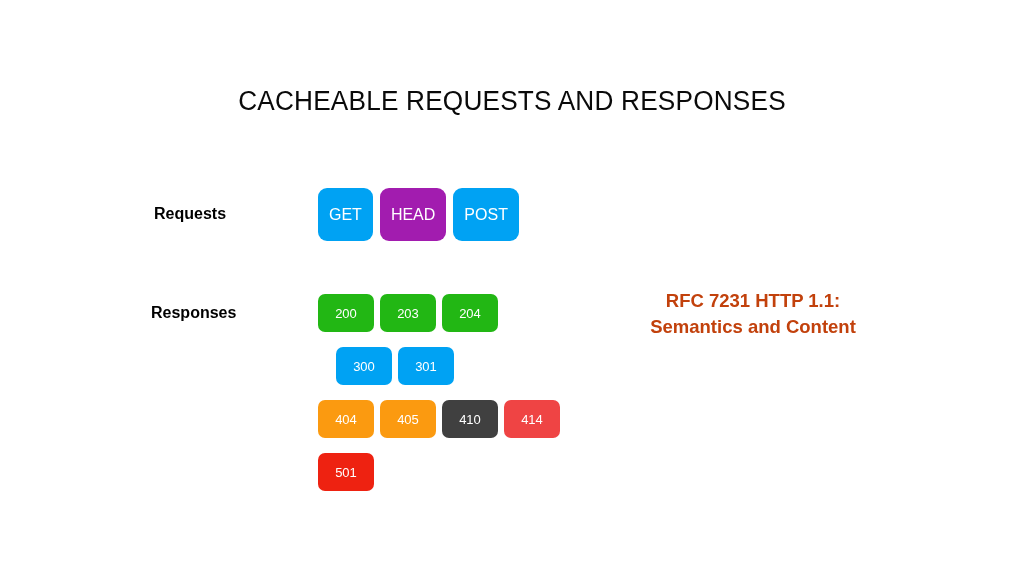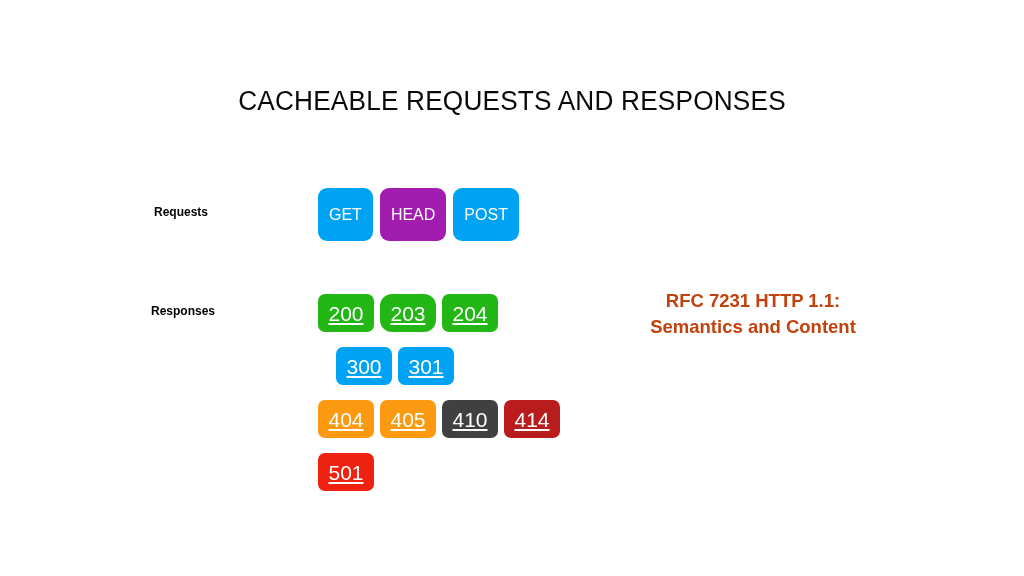--- a/index.html
+++ b/index.html
@@ -32,21 +32,21 @@
     font-weight: 400;
     letter-spacing: 0.2px;
     transform: scaleX(0.97);
     color: #0a0a0a;
     white-space: nowrap;
   }
 
   
   .row-label {
     position: absolute;
-    font-size: 12px;
+    font-size: 16px;
     font-weight: 700;
     color: #000000;
     white-space: nowrap;
   }
   .row-label.requests {
     left: 154px;
     top: 205px;
   }
   .row-label.responses {
     left: 151px;
@@ -102,23 +102,22 @@
     min-width: 54px;
     padding: 0 11px;
     font-size: 16px;
     border-radius: 9px;
   }
   
   .badge.status {
     height: 38px;
     min-width: 56px;
     padding: 0 9px;
-    font-size: 21px;
+    font-size: 13px;
     border-radius: 7px;
-    text-decoration: underline;
   }
 
   
   .side-note {
     position: absolute;
     left: 603px;
     top: 288px;
     width: 300px;
     text-align: center;
     font-size: 18.5px;
@@ -143,34 +142,34 @@
   <div class="badge-row requests-row">
     <div class="badge method" style="background-color: rgb(0, 162, 243); text-align: right;">GET</div>
     <div class="badge method" style="background-color: #a21caf;">HEAD</div>
     <div class="badge method" style="background-color: rgb(0, 162, 243);">POST</div>
   </div>
 
   <div class="row-label responses">Responses</div>
 
   <div class="badge-row responses-2xx">
     <div class="badge status" style="background-color: rgb(34, 183, 20);">200</div>
-    <div class="badge status" style="background-color: rgb(34, 183, 20); border-radius: 12px;">203</div>
+    <div class="badge status" style="background-color: rgb(34, 183, 20);">203</div>
     <div class="badge status" style="background-color: rgb(34, 183, 20);">204</div>
   </div>
 
   <div class="badge-row responses-3xx">
     <div class="badge status" style="background-color: rgb(0, 162, 243);">300</div>
     <div class="badge status" style="background-color: rgb(0, 162, 243);">301</div>
   </div>
 
   <div class="badge-row responses-4xx">
     <div class="badge status" style="background-color: rgb(251, 154, 16);">404</div>
     <div class="badge status" style="background-color: rgb(251, 154, 16);">405</div>
     <div class="badge status" style="background-color: #404040;">410</div>
-    <div class="badge status" style="background-color: #b91c1c;">414</div>
+    <div class="badge status" style="background-color: #ef4444;">414</div>
   </div>
 
   <div class="badge-row responses-5xx">
     <div class="badge status" style="background-color: rgb(238, 34, 17);">501</div>
   </div>
 
   <div class="side-note">
     <span class="note-line">RFC 7231 HTTP 1.1:</span>
     <span class="note-line">Semantics and Content</span>
   </div>

